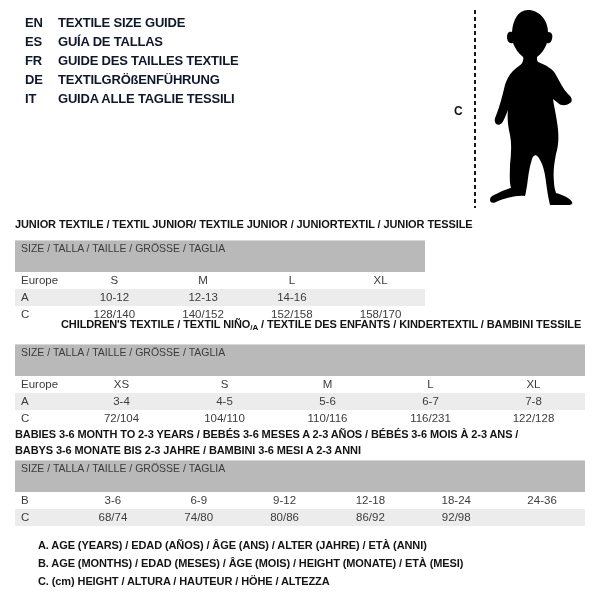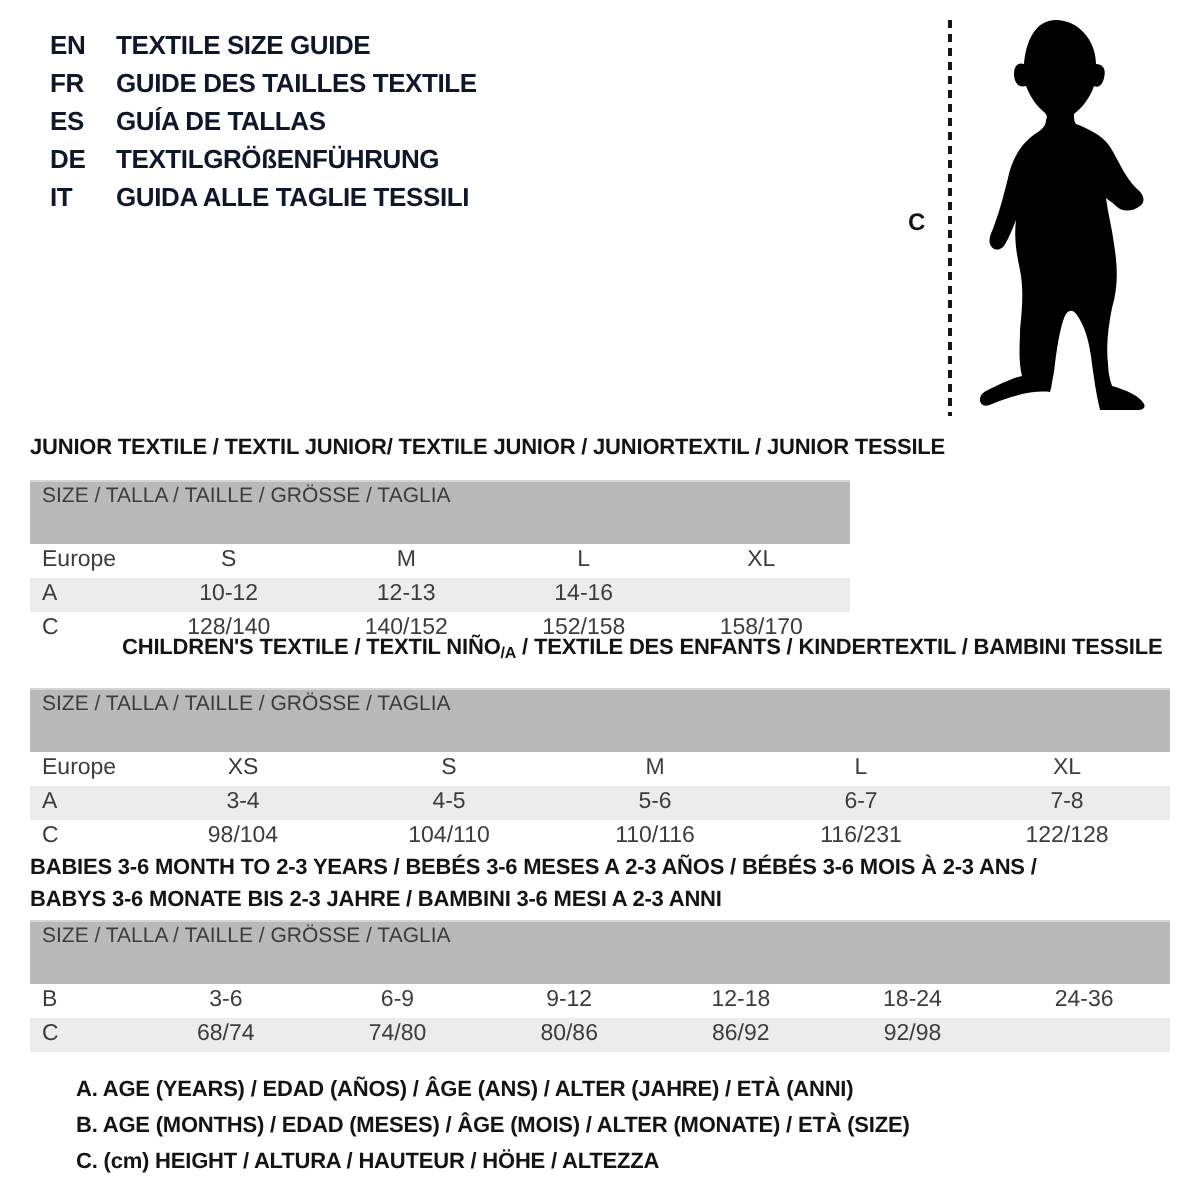--- a/index.html
+++ b/index.html
@@ -55,26 +55,26 @@
 <body>
 
 <div class="page">
 
   <div class="lang-block">
     <div class="lang-row">
       <span class="lang-code">EN</span>
       <span class="lang-title">TEXTILE SIZE GUIDE</span>
     </div>
     <div class="lang-row">
+      <span class="lang-code">ES</span>
+      <span class="lang-title">GUÍA DE TALLAS</span>
+    </div>
+    <div class="lang-row">
       <span class="lang-code">FR</span>
       <span class="lang-title">GUIDE DES TAILLES TEXTILE</span>
-    </div>
-    <div class="lang-row">
-      <span class="lang-code">ES</span>
-      <span class="lang-title">GUÍA DE TALLAS</span>
     </div>
     <div class="lang-row">
       <span class="lang-code">DE</span>
       <span class="lang-title">TEXTILGRÖßENFÜHRUNG</span>
     </div>
     <div class="lang-row">
       <span class="lang-code">IT</span>
       <span class="lang-title">GUIDA ALLE TAGLIE TESSILI</span>
     </div>
   </div>
@@ -144,21 +144,21 @@
     <div class="t-row cols-5 alt">
       <span class="t-label">A</span>
       <span class="t-cell">3-4</span>
       <span class="t-cell">4-5</span>
       <span class="t-cell">5-6</span>
       <span class="t-cell">6-7</span>
       <span class="t-cell">7-8</span>
     </div>
     <div class="t-row cols-5">
       <span class="t-label">C</span>
-      <span class="t-cell">98/104</span>
+      <span class="t-cell">72/104</span>
       <span class="t-cell">104/110</span>
       <span class="t-cell">110/116</span>
       <span class="t-cell">116/231</span>
       <span class="t-cell">122/128</span>
     </div>
   </div>
 
   <div class="tbl-title t3-title">
     <div>BABIES 3-6 MONTH TO 2-3 YEARS / BEBÉS 3-6 MESES A 2-3 AÑOS / BÉBÉS 3-6 MOIS À 2-3 ANS /</div>
     <div>BABYS 3-6 MONATE BIS 2-3 JAHRE / BAMBINI 3-6 MESI A 2-3 ANNI</div>
@@ -179,17 +179,17 @@
       <span class="t-cell">68/74</span>
       <span class="t-cell">74/80</span>
       <span class="t-cell">80/86</span>
       <span class="t-cell">86/92</span>
       <span class="t-cell">92/98</span>
     </div>
   </div>
 
   <div class="footnotes">
     <div class="footnote">A. AGE (YEARS) / EDAD (AÑOS) / ÂGE (ANS) / ALTER (JAHRE) / ETÀ (ANNI)</div>
-    <div class="footnote">B. AGE (MONTHS) / EDAD (MESES) / ÂGE (MOIS) / ALTER (MONATE) / ETÀ (SIZE)</div>
+    <div class="footnote">B. AGE (MONTHS) / EDAD (MESES) / ÂGE (MOIS) / HEIGHT (MONATE) / ETÀ (MESI)</div>
     <div class="footnote">C. (cm) HEIGHT / ALTURA / HAUTEUR / HÖHE / ALTEZZA</div>
   </div>
 
 </div>
 
 </body></html>

